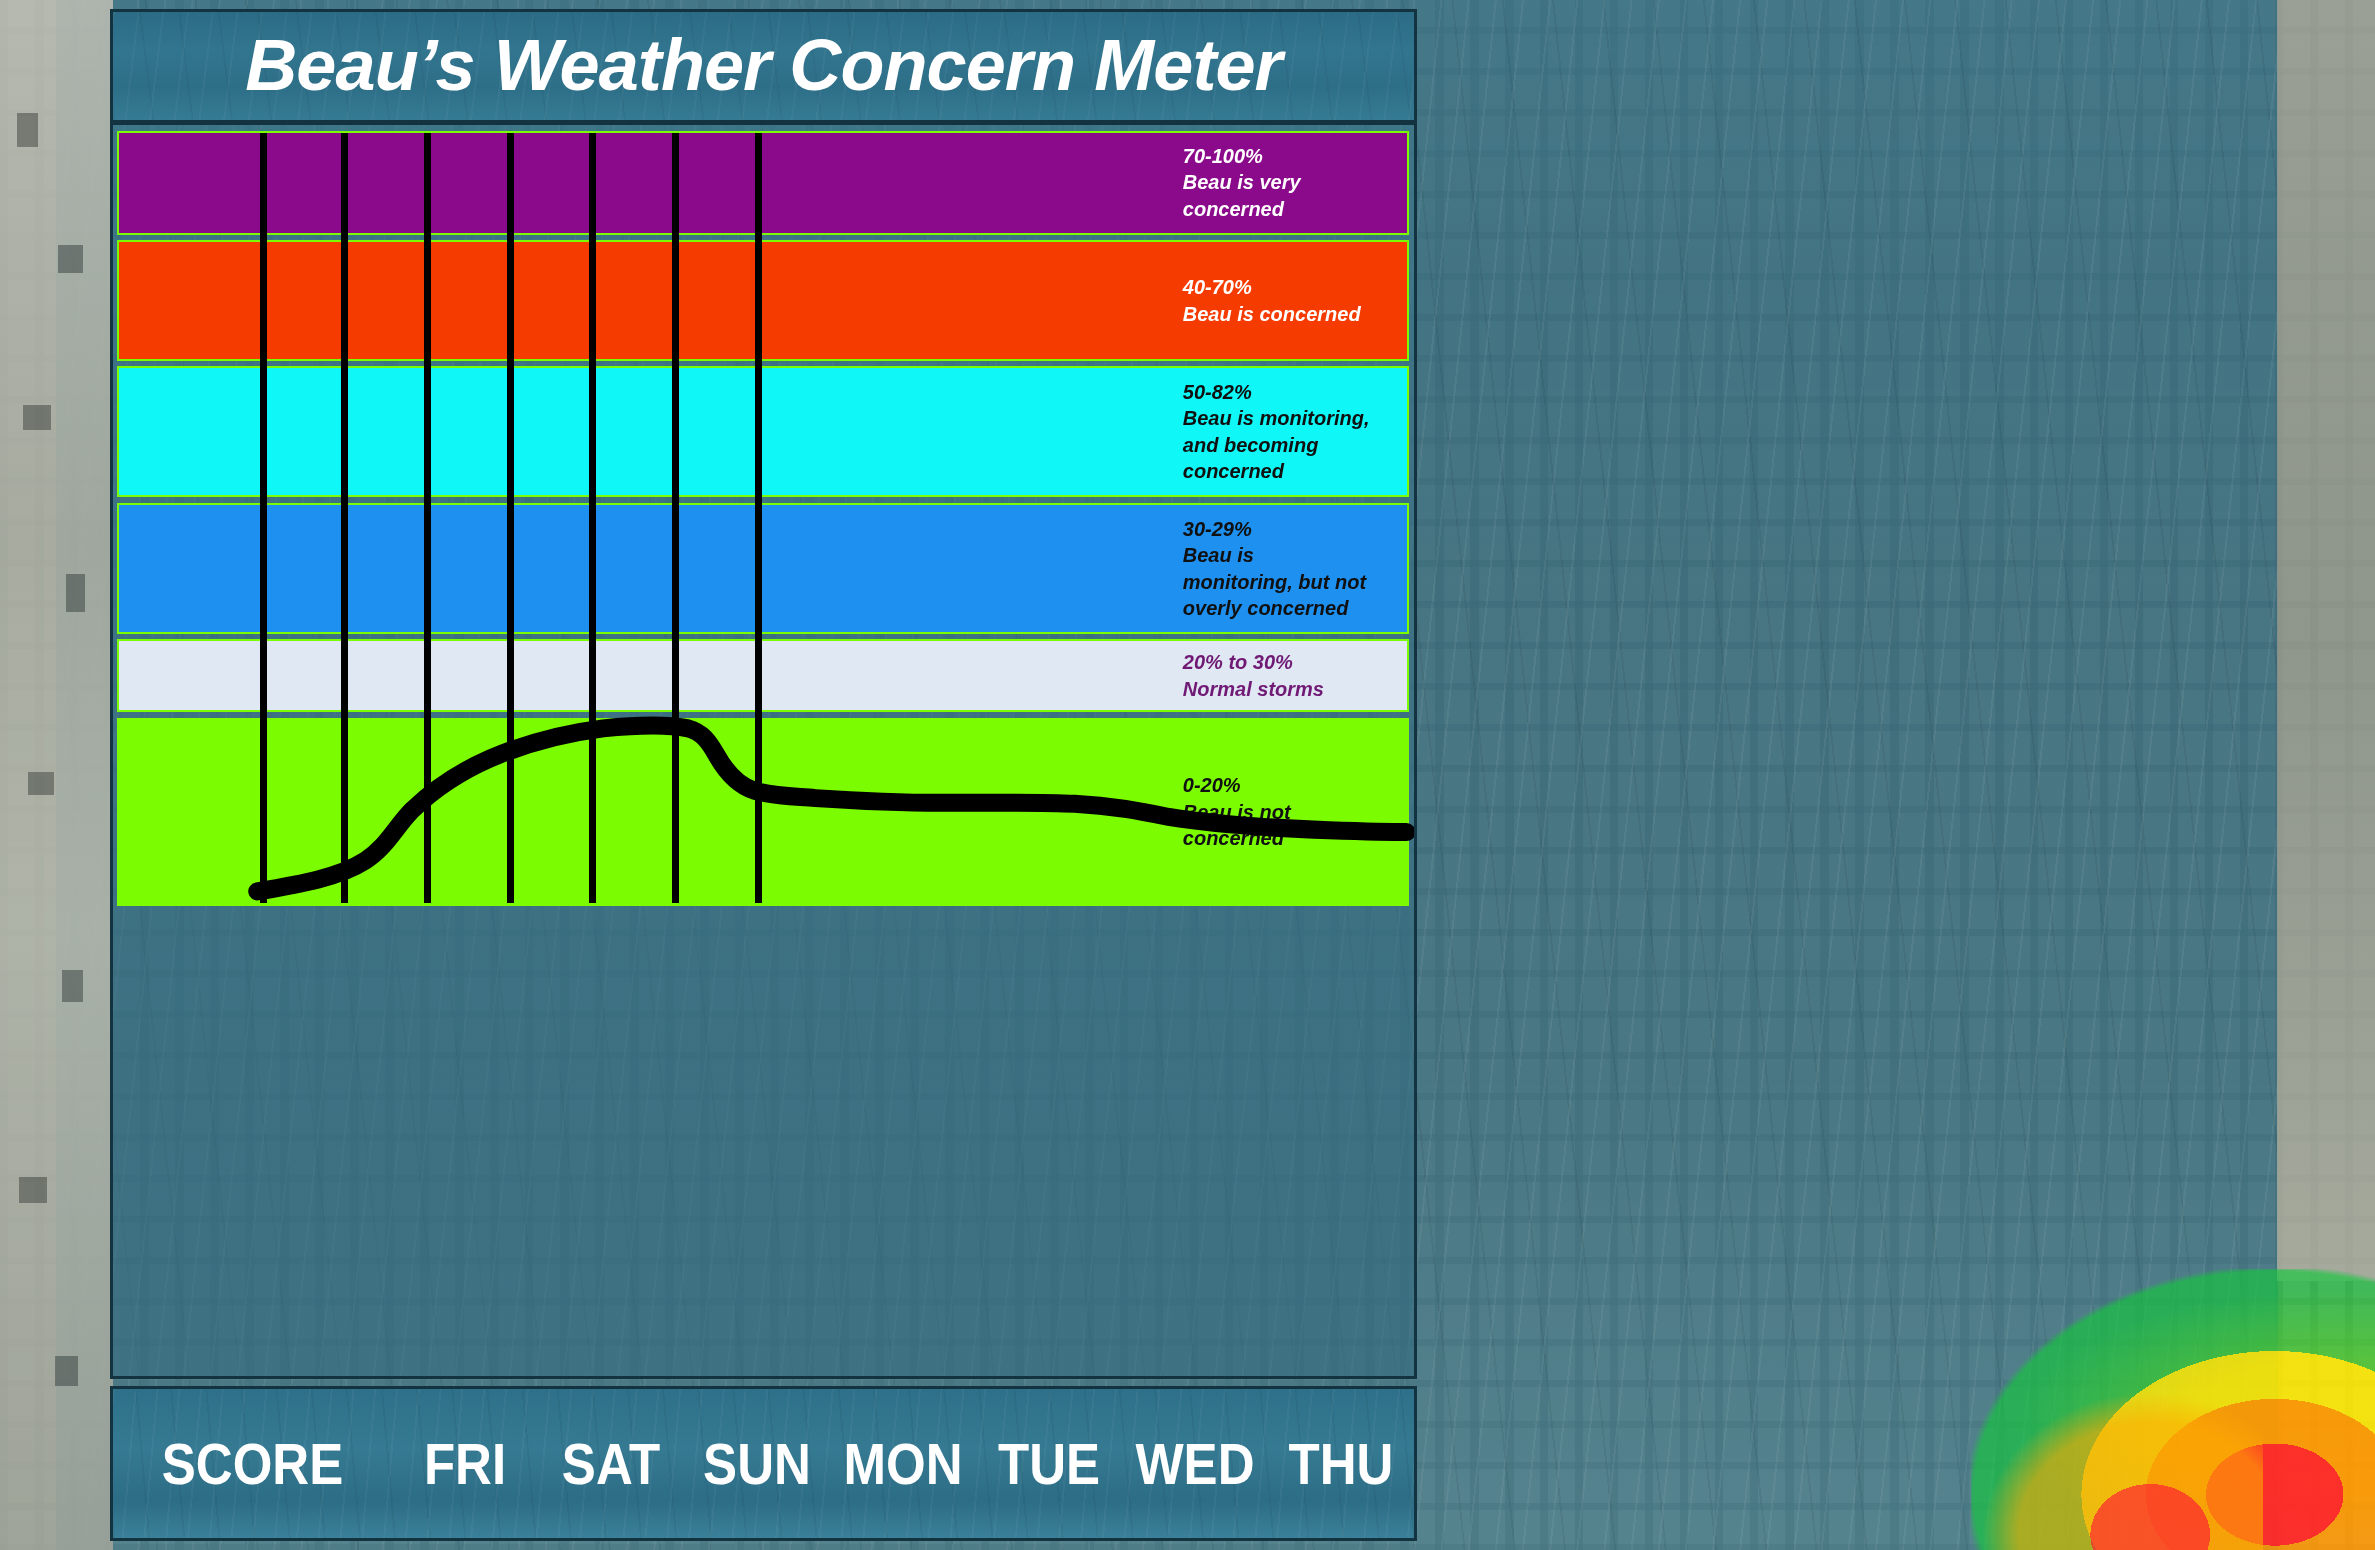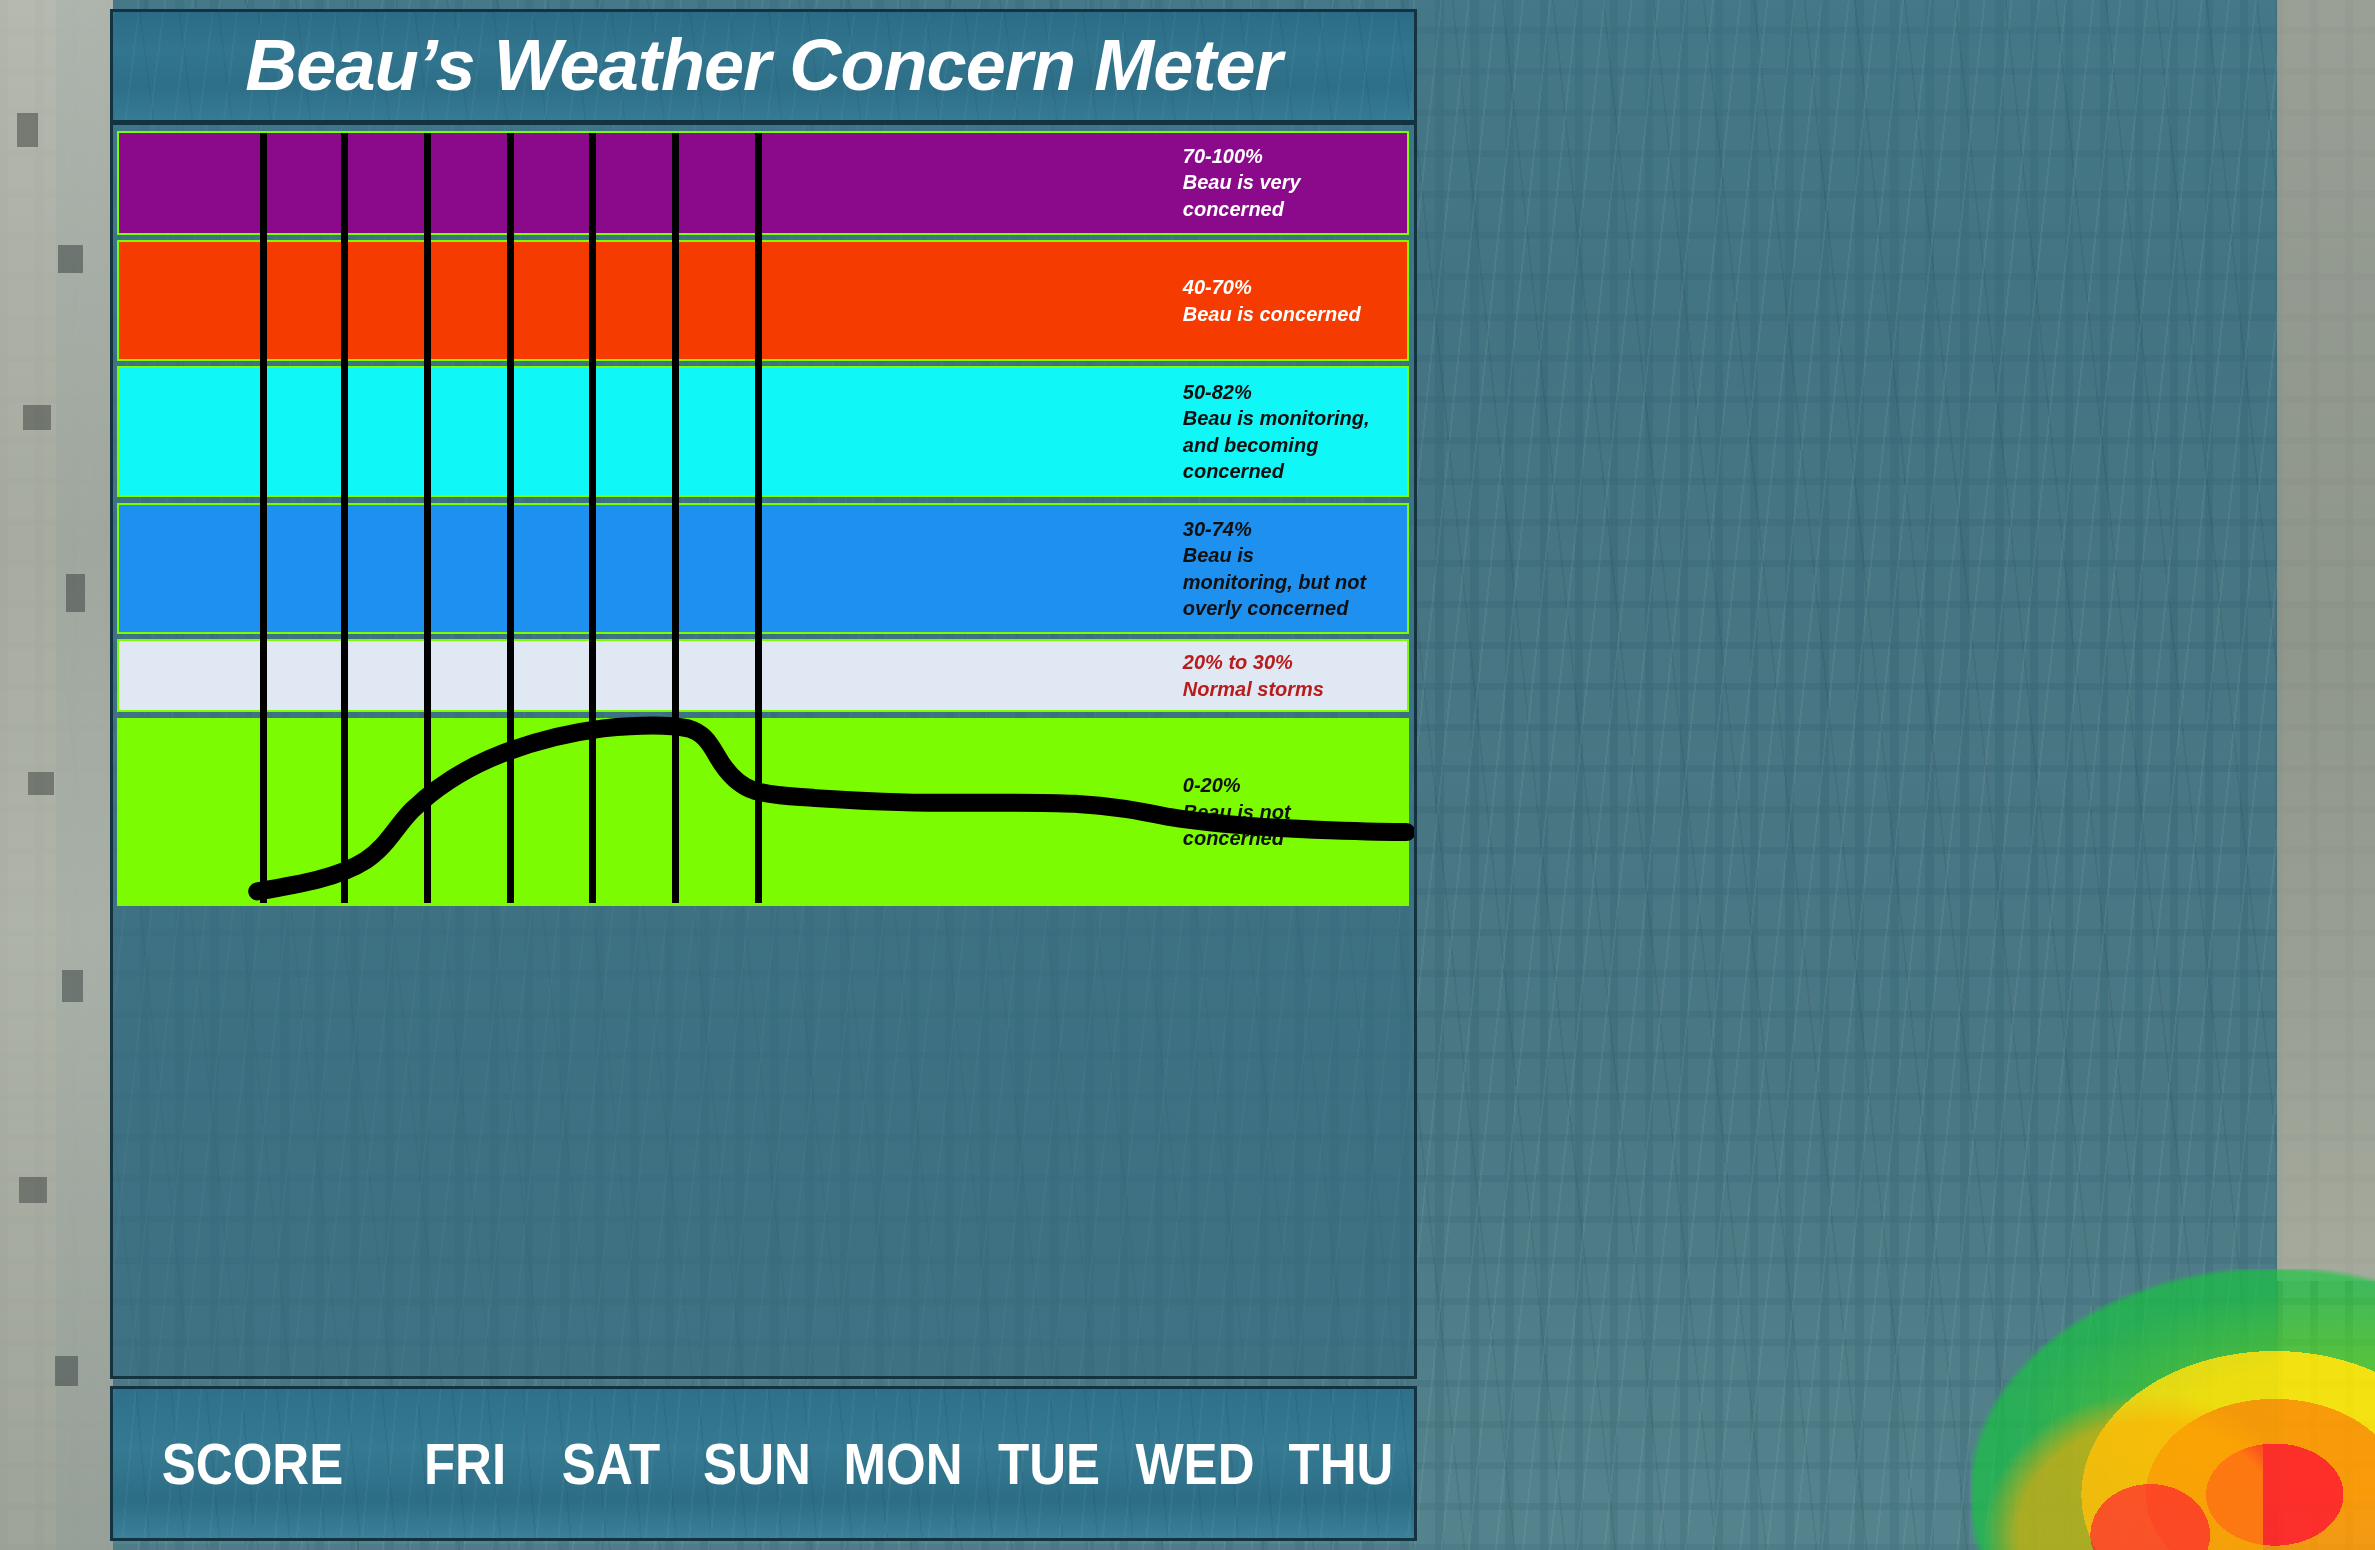--- a/index.html
+++ b/index.html
@@ -85,21 +85,21 @@
   }
   .band.b70{top:5.6px;height:104px;background:#8B0A8B;}
   .band.b70 .lbl{color:#ffffff;}
   .band.b60{top:115px;height:121px;background:#F53B00;}
   .band.b60 .lbl{color:#ffffff;}
   .band.b50{top:241px;height:131px;background:#10F7F7;}
   .band.b50 .lbl{color:#101010;}
   .band.b30{top:378px;height:131px;background:#1E90F0;}
   .band.b30 .lbl{color:#101010;}
   .band.b20{top:514px;height:73px;background:#DFE8F3;}
-  .band.b20 .lbl{color:#b91c1c;}
+  .band.b20 .lbl{color:#701a75;}
   .band.b0 {top:593px;height:188px;background:#7CFC00;border-color:#7CFC00;}
   .band.b0 .lbl{color:#101010;}
 
   
   .grid{position:absolute;top:0;width:6.6px;background:#000;}
   
   #curve{position:absolute;left:0;top:0;width:100%;height:100%;}
 
   
   #footer{
@@ -165,21 +165,21 @@
     </div>
 
     <div class="band b50">
       <div class="lbl"><span>50-82%</span>
 <span>Beau is monitoring,
 and becoming
 concerned</span></div>
     </div>
 
     <div class="band b30">
-      <div class="lbl"><span>30-74%</span>
+      <div class="lbl"><span>30-29%</span>
 <span>Beau is
 monitoring, but  not
 overly  concerned</span></div>
     </div>
 
     <div class="band b20">
       <div class="lbl"><span>20% to 30%</span>
 <span>Normal storms</span></div>
     </div>
 

